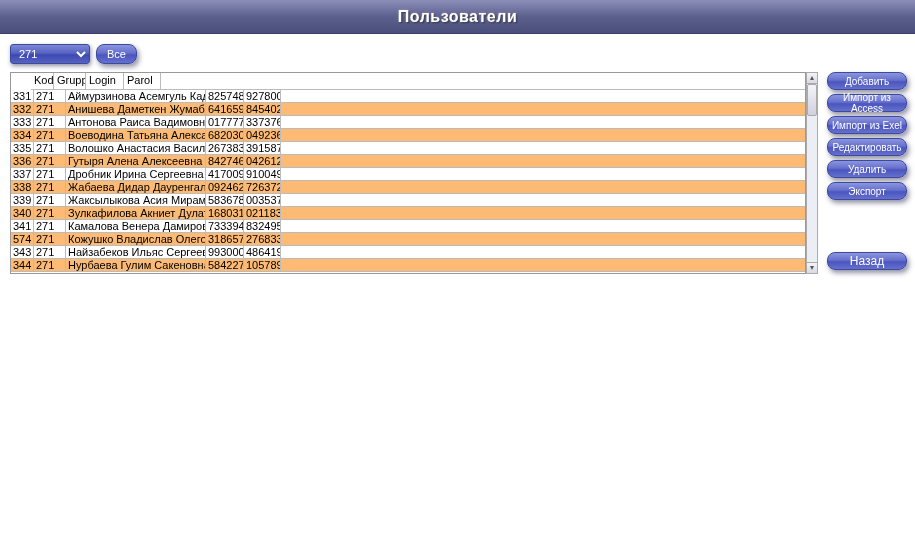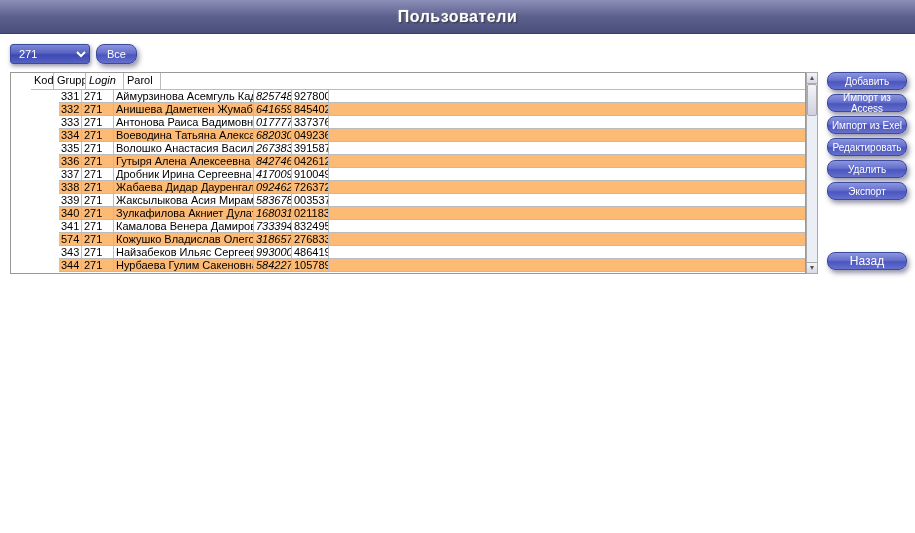--- a/index.html
+++ b/index.html
@@ -79,37 +79,36 @@
   }
   .grid-head {
     background: #fff;
     border-bottom: 1px solid #bbb;
     margin-left: 20px;
   }
   .grid-body {
     flex: 1;
     overflow-y: auto;
     overflow-x: hidden;
-    margin-left: 48px;
   }
   .grid-row { border-bottom: 1px solid #bbb; height: 13px; line-height:12px; }
   .grid-row.alt { background: #fdba74; }
   .cell {
     border-right: 1px solid #bbb;
     padding: 0 2px;
     white-space: nowrap;
     overflow: hidden;
     text-overflow: clip;
     height: 100%;
   }
   .grid-head .cell { height: 16px; line-height: 15px; padding:0 3px;}
   .col-kod    { width: 24px; text-align:left;}
   .col-gruppa { width: 34px; }
   .col-fio    { width: 140px; flex:0 0 140px;}
-  .col-login  { width: 40px; text-align:left;font-style:italic;}
+  .col-login  { width: 40px; text-align:left;}
   .col-parol  { width: 40px; text-align:left;}
   .col-rest   { flex: 1; border-right:none;}
   
   .col-kod   { width: 23px;}
   .col-gruppa{ width: 32px;}
   .col-fio   { width: 141px;}
   .col-login { width: 38px;}
   .col-parol { width: 37px;}
   
   .scroll-track {

